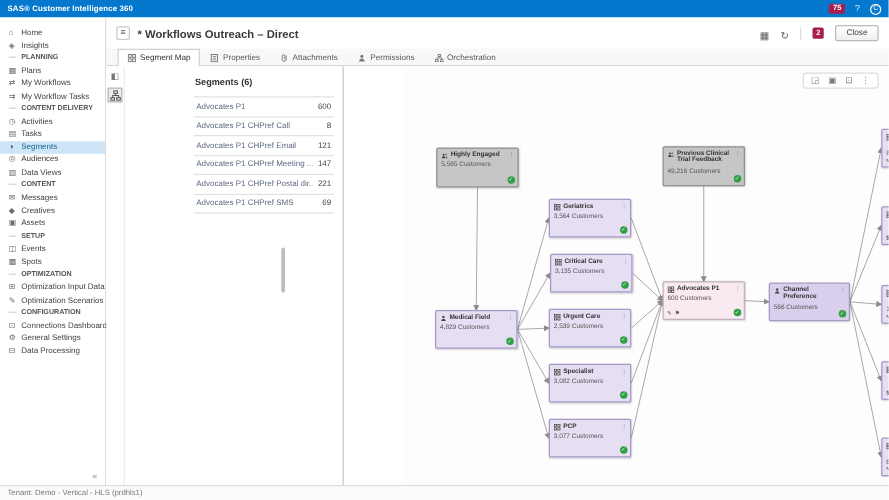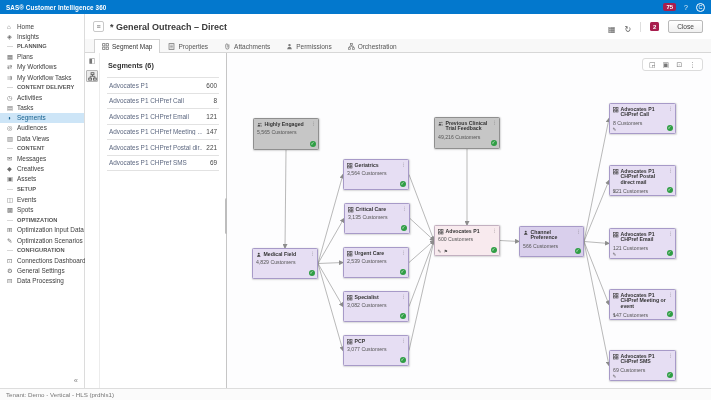--- a/index.html
+++ b/index.html
@@ -37,21 +37,21 @@
   .badge-sq { background: var(--badge-maroon); color: #fff; font-size: 6px; font-weight: bold; width: 9px; height: 9px; border-radius: 1.5px; display: flex; align-items: center; justify-content: center; margin-left: 9px; }
   .close-btn { margin-left: 9px; border: 1px solid #b9b9b9; border-radius: 2px; background: linear-gradient(#ffffff,#f0f0f0); font-size: 6.6px; padding: 2px 8px; color: #444; font-family: inherit; cursor: pointer; }
 
   
   .tabbar { height: 14px; background: #f8f8f8; border-bottom: 1px solid #d7d7d7; display: flex; align-items: flex-end; padding-left: 9px; }
   .tab { display: flex; align-items: center; gap: 3px; font-size: 6.5px; color: #555; padding: 0 7px; height: 13px; border: 1px solid transparent; border-bottom: none; cursor: pointer; white-space: nowrap; }
   .tab.active { background: #fff; border-color: #d2d2d2; color: #333; margin-bottom: -1px; height: 14px; }
   .tabicon svg { width: 7px; height: 7px; display: block; color: #787878; }
 
   
-  .body-row { flex: 1; display: flex; min-height: 0; position: relative; background: #fff; }
+  .body-row { flex: 1; display: flex; min-height: 0; position: relative; background: #fff; gap: 48px; }
 
   .mini-col { width: 15px; flex-shrink: 0; padding-top: 4px; display: flex; flex-direction: column; align-items: center; gap: 5px; border-right: 1px solid #ececec; }
   .panel-toggle { font-size: 7px; color: #777; cursor: pointer; }
   .tree-btn { width: 12px; height: 12px; border: 1px solid #b5b5b5; background: #ebebeb; border-radius: 1px; display: flex; align-items: center; justify-content: center; color: #555; cursor: pointer; }
   .tree-btn svg { width: 9px; height: 9px; display: block; }
 
   .segments-panel { width: 127px; flex-shrink: 0; padding: 5px 7px; border-right: 1px solid #c6c6c6; }
   .segments-title { font-size: 7.3px; font-weight: bold; color: #333; margin: 3px 0 7px 1px; }
   .seg-table { border-top: 1px solid #e2e2e2; }
   .seg-row { display: flex; justify-content: space-between; align-items: center; height: 15.5px; border-bottom: 1px solid #e2e2e2; padding: 0 2px; cursor: pointer; }
@@ -202,21 +202,21 @@
           <span>Data Processing</span>
         </div>
       </div>
     <span class="collapse">«</span>
   </nav>
 
   <div class="content">
 
     <div class="header">
       <span class="menu-btn">≡</span>
-      <span class="title">* General Outreach – Direct</span>
+      <span class="title">* Workflows Outreach – Direct</span>
       <span class="spacer"></span>
       <span id="header-icons"><span class="hicon">▦</span><span class="hicon">↻</span></span>
       <span class="hsep"></span>
       <span class="badge-sq">2</span>
       <button class="close-btn">Close</button>
     </div>
 
     <div class="tabbar" id="tabbar">
         <div class="tab active">
           <span class="tabicon">

